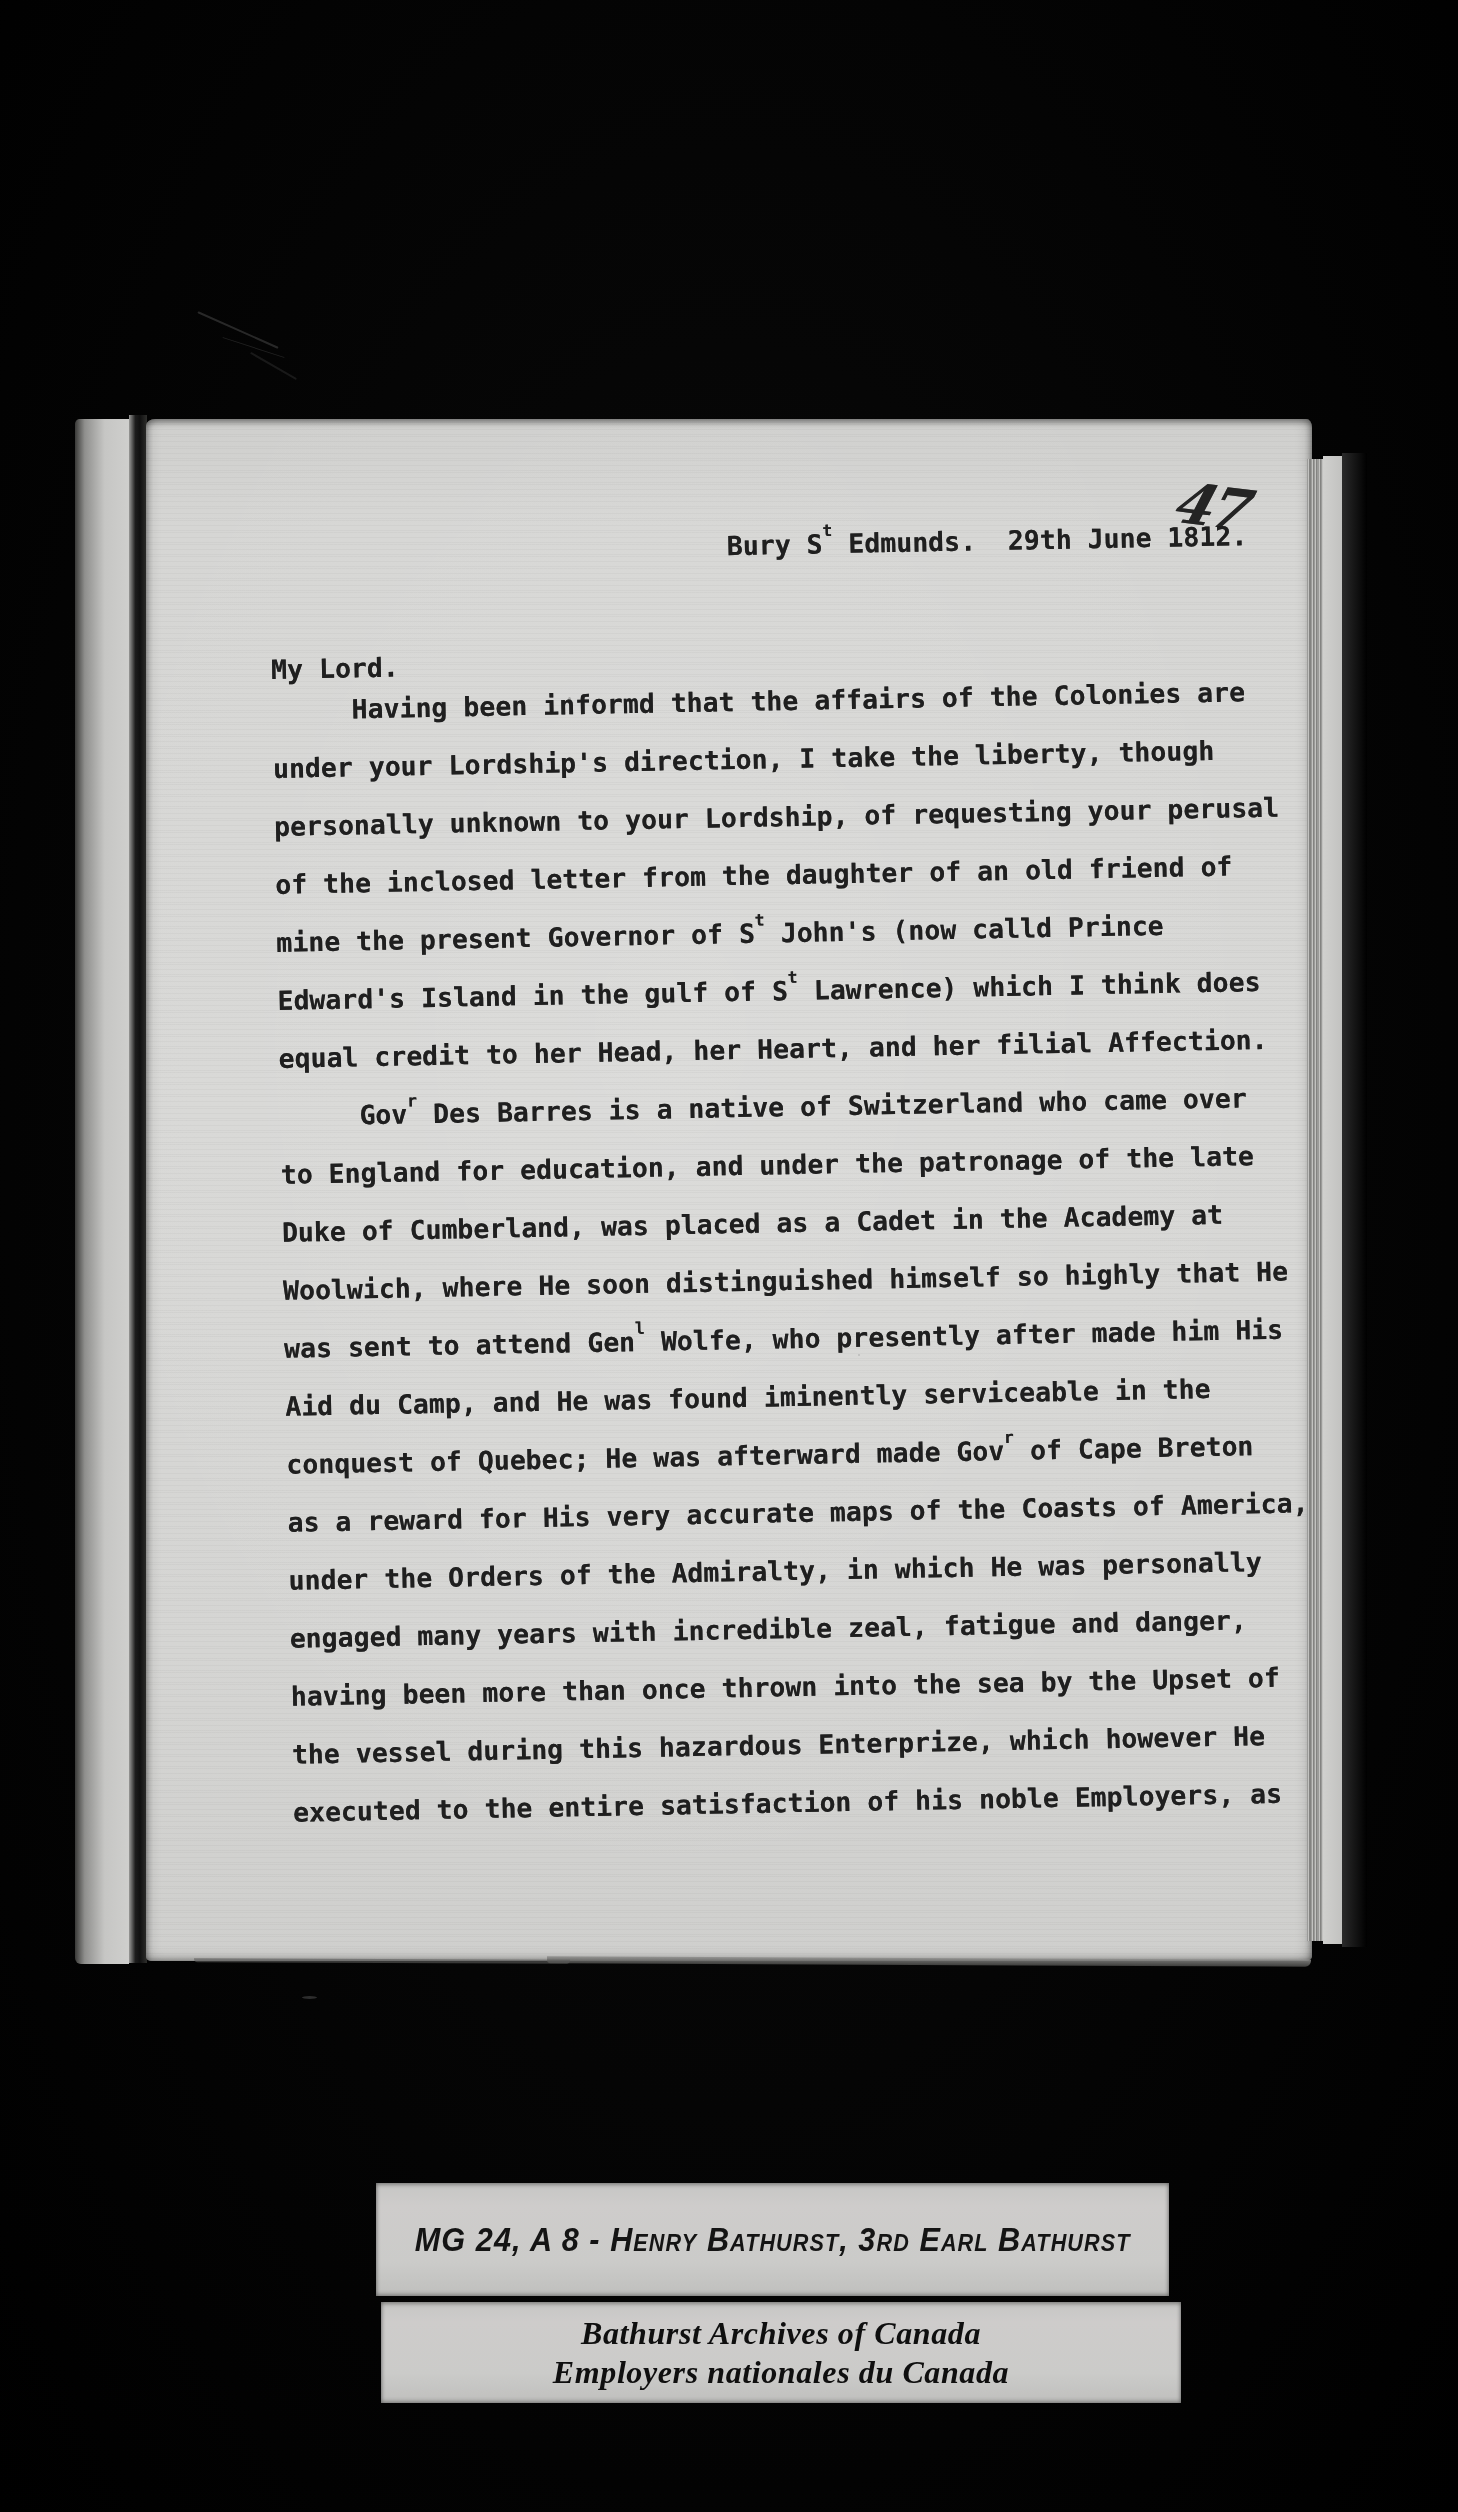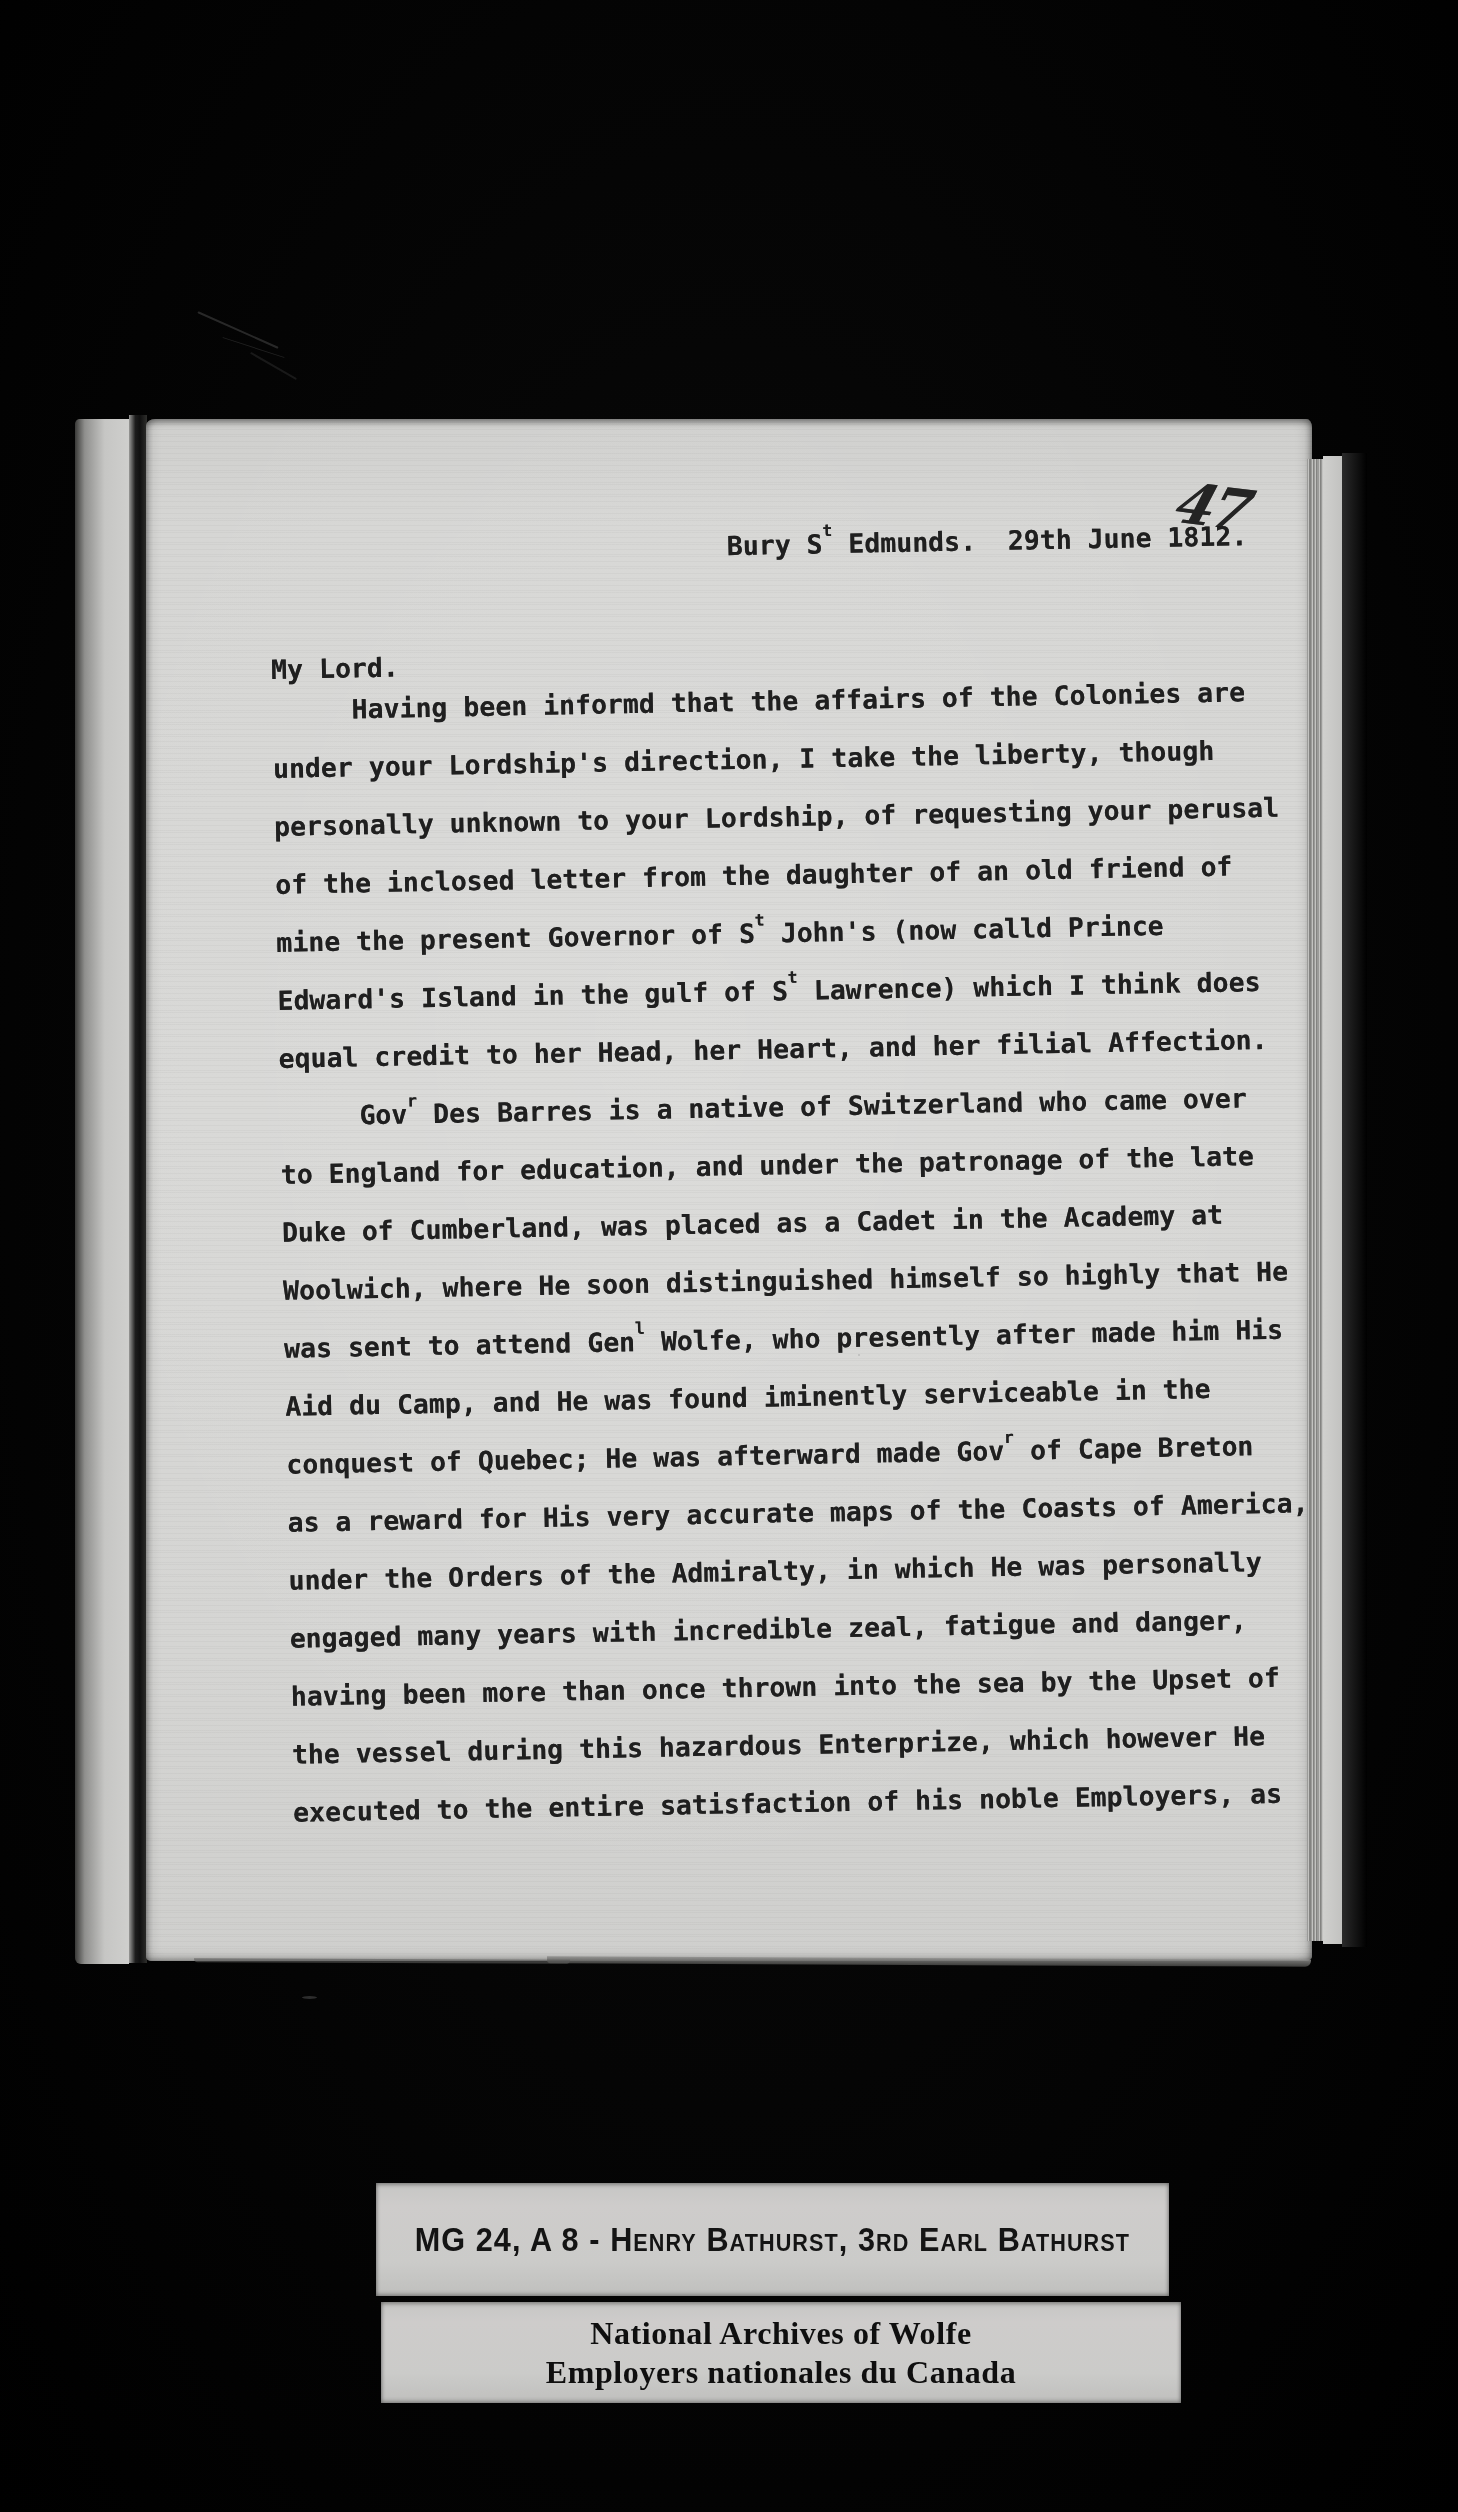--- a/index.html
+++ b/index.html
@@ -70,21 +70,21 @@
   
   .pagenum{position:absolute;left:1177px;top:474px;width:82px;height:71px;
      font-family:"DejaVu Serif", serif;font-style:italic;font-weight:700;
      font-size:56px;color:#242424;transform:rotate(7deg) skewX(-10deg);
      letter-spacing:-3.5px;text-shadow:0 0 0.6px rgba(0,0,0,.5);}
 
   
   .label{position:absolute;background:
        linear-gradient(180deg,#c6c6c4 0%,#cecccb 20%,#cbcbc9 70%,#bfbfbd 100%);
      display:flex;align-items:center;justify-content:center;
-     box-shadow:inset 0 1.8px 4.7px rgba(0,0,0,.35), inset 0 -1.8px 4.7px rgba(0,0,0,.3);}
+     box-shadow:inset 0 1.8px 4.7px rgba(0,0,0,.35), inset 0 -1.8px 4.7px rgba(0,0,0,.3);font-style:italic;}
   .label-ref{left:376px;top:2183px;width:793px;height:113px;}
   .label-ref .txt{font-family:"Liberation Sans", sans-serif;font-weight:700;
      font-variant:small-caps;font-size:34px;letter-spacing:1.2px;color:#141414;
      transform:scaleX(.9);white-space:nowrap;}
   .label-archives{left:381px;top:2302px;width:800px;height:101px;flex-direction:column;}
   .label-archives .l{font-family:"Liberation Serif", serif;font-weight:700;
      font-size:32px;line-height:39px;color:#0f0f0f;letter-spacing:0.6px;white-space:nowrap;}
 </style>
 </head>
 <body>
@@ -117,18 +117,18 @@
     <div class="typed dateline">Bury S<sup>t</sup> Edmunds.  29th June 1812.</div>
     <div class="typed salutation">My Lord.</div>
     <div class="typed body-lines"><div class="tline">     Having been informd that the affairs of the Colonies are</div><div class="tline">under your Lordship's direction, I take the liberty, though</div><div class="tline">personally unknown to your Lordship, of requesting your perusal</div><div class="tline">of the inclosed letter from the daughter of an old friend of</div><div class="tline">mine the present Governor of S<sup>t</sup> John's (now calld Prince</div><div class="tline">Edward's Island in the gulf of S<sup>t</sup> Lawrence) which I think does</div><div class="tline">equal credit to her Head, her Heart, and her filial Affection.</div><div class="tline">     Gov<sup>r</sup> Des Barres is a native of Switzerland who came over</div><div class="tline">to England for education, and under the patronage of the late</div><div class="tline">Duke of Cumberland, was placed as a Cadet in the Academy at</div><div class="tline">Woolwich, where He soon distinguished himself so highly that He</div><div class="tline">was sent to attend Gen<sup>l</sup> Wolfe, who presently after made him His</div><div class="tline">Aid du Camp, and He was found iminently serviceable in the</div><div class="tline">conquest of Quebec; He was afterward made Gov<sup>r</sup> of Cape Breton</div><div class="tline">as a reward for His very accurate maps of the Coasts of America,</div><div class="tline">under the Orders of the Admiralty, in which He was personally</div><div class="tline">engaged many years with incredible zeal, fatigue and danger,</div><div class="tline">having been more than once thrown into the sea by the Upset of</div><div class="tline">the vessel during this hazardous Enterprize, which however He</div><div class="tline">executed to the entire satisfaction of his noble Employers, as</div></div>
   </div>
 
   <div class="label label-ref">
     <span class="txt">MG 24, A 8 - Henry Bathurst, 3rd Earl Bathurst</span>
   </div>
 
   <div class="label label-archives">
-    <span class="l">National Archives of Wolfe</span>
+    <span class="l">Bathurst Archives of Canada</span>
     <span class="l">Employers nationales du Canada</span>
   </div>
 
 </div>
 
 
 </body></html>

